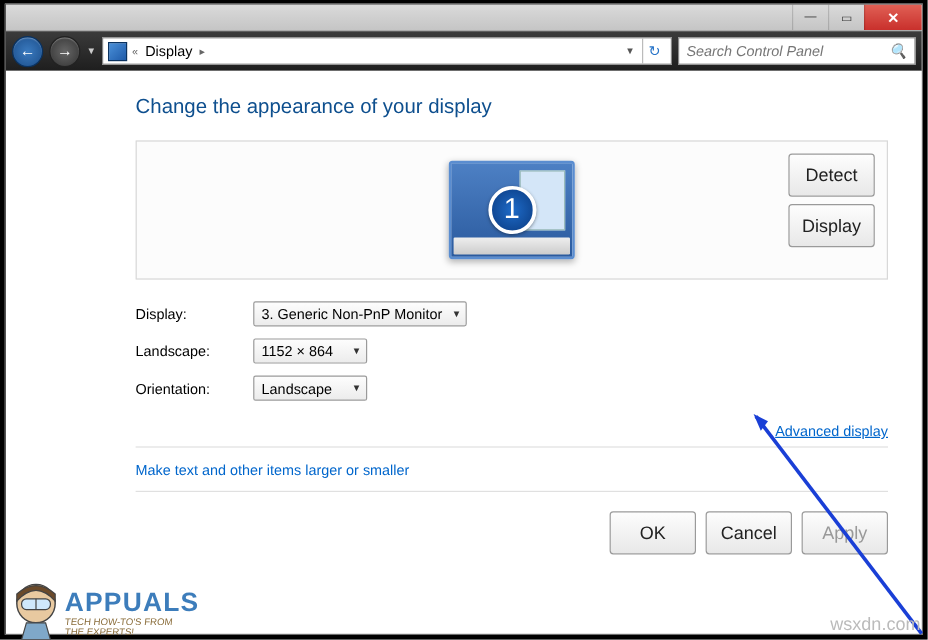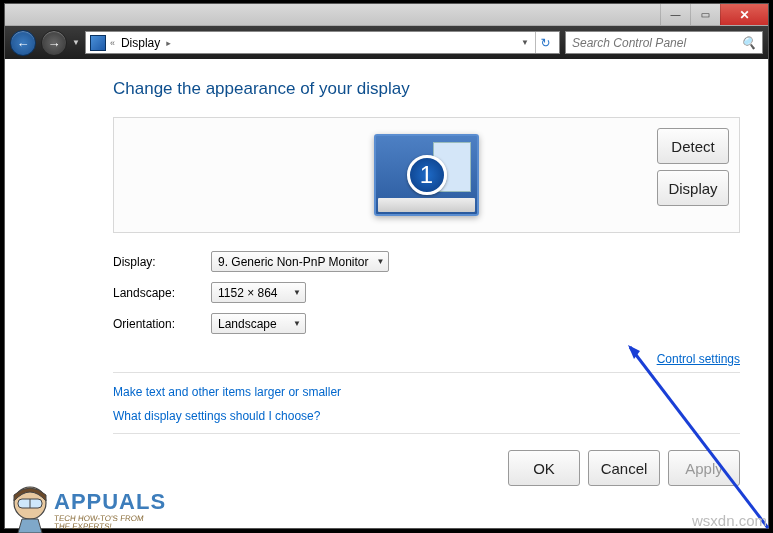--- a/index.html
+++ b/index.html
@@ -34,21 +34,21 @@
     .btn.disabled { color: #999; cursor: default; }
     .form-row { display: flex; align-items: center; margin-bottom: 10px; }
     .form-label { width: 98px; color: #000; }
     .dropdown { height: 21px; background: linear-gradient(#fdfdfd, #ececec); border: 1px solid #9a9a9a; border-radius: 2px; display: flex; align-items: center; padding: 0 4px 0 6px; cursor: pointer; min-width: 95px; position: relative; }
     .dropdown.wide { min-width: 178px; }
     .dropdown .dd-arrow { margin-left: auto; font-size: 8px; color: #333; padding-left: 8px; }
     .adv-link { text-align: right; margin-top: 18px; margin-bottom: 6px; }
     .link { color: #0066cc; cursor: pointer; }
     .adv-link .link { text-decoration: underline; }
     .divider { border: none; border-top: 1px solid #e0e0e0; margin: 6px 0 12px 0; }
-    .helplinks { display: flex; flex-direction: column; gap: 10px; margin-bottom: 10px; }
+    .helplinks { display: flex; gap: 10px; margin-bottom: 10px; }
     .footer-btns { display: flex; justify-content: flex-end; gap: 8px; margin-top: 0; padding-top:4px;}
     .logo { position: absolute; left: -2px; bottom: -4px; width: 205px; height: 70px; pointer-events: none; }
     .logo-head { position: absolute; left: 4px; bottom: 2px; width: 56px; height: 56px; }
     .logo-banner { position: absolute; left: 56px; bottom: 6px; margin-top: 44px; }
     .logo-text { font-family: Arial; font-size: 22px; font-weight: bold; color: #3d7dbb; letter-spacing: 1px; }
     .logo-sub { font-size: 8px; color: #8a6d3b; transform: skewX(-6deg); display: block; line-height: 1; }
     .arrow-line { position: absolute; right: 3px; bottom: 3px; width: 160px; height: 185px; pointer-events: none; }
     .watermark { position: absolute; right: 6px; bottom: 4px; font-size: 15px; color: #bbb; font-family: Arial; }
   </style>
 </head>
@@ -98,46 +98,45 @@
       </div>
       <div class="side-btns">
         <button class="btn">Detect</button>
         <button class="btn">Display</button>
       </div>
     </div>
 
     <div class="form-row">
       <span class="form-label">Display:</span>
       <div class="dropdown wide">
-        <span>9. Generic Non-PnP Monitor</span>
+        <span>3. Generic Non-PnP Monitor</span>
         <span class="dd-arrow">▼</span>
       </div>
     </div>
     <div class="form-row">
       <span class="form-label">Landscape:</span>
       <div class="dropdown">
         <span>1152 × 864</span>
         <span class="dd-arrow">▼</span>
       </div>
     </div>
     <div class="form-row">
       <span class="form-label">Orientation:</span>
       <div class="dropdown">
         <span>Landscape</span>
         <span class="dd-arrow">▼</span>
       </div>
     </div>
 
     <div class="adv-link">
-      <span class="link">Control settings</span>
+      <span class="link">Advanced display</span>
     </div>
     <hr class="divider">
     <div class="helplinks">
       <span class="link">Make text and other items larger or smaller</span>
-      <span class="link">What display settings should I choose?</span>
     </div>
     <hr class="divider">
     <div class="footer-btns">
       <button class="btn">OK</button>
       <button class="btn">Cancel</button>
       <button class="btn disabled">Apply</button>
     </div>
   </div>
 </div>
 

